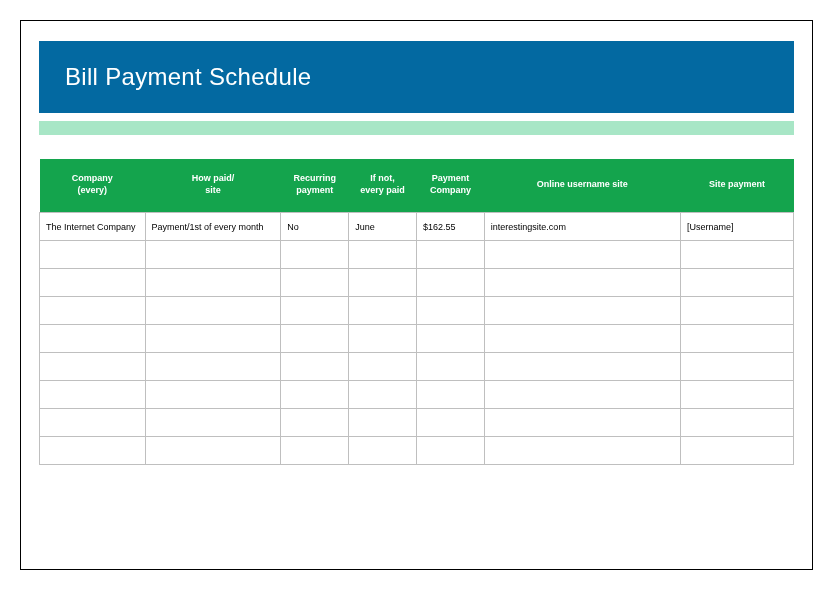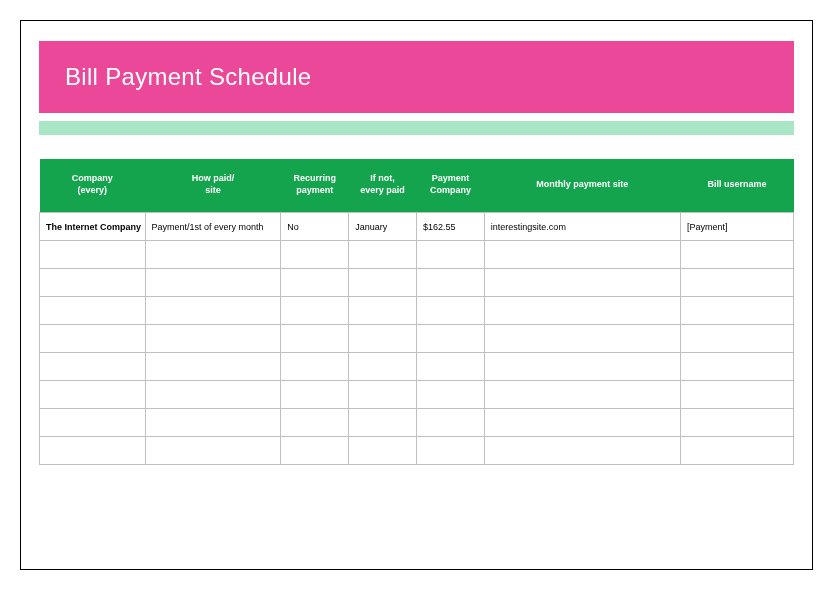--- a/index.html
+++ b/index.html
@@ -15,21 +15,21 @@
       padding: 20px;
     }
     .outer-frame {
       width: 100%;
       height: 100%;
       border: 1px solid #000;
       padding: 20px 18px;
       background: #fff;
     }
     .header-banner {
-      background: #ec4899;
+      background: #0369a1;
       padding: 22px 26px;
     }
     .header-title {
       color: #ffffff;
       font-size: 24px;
       font-weight: 300;
       letter-spacing: 0.3px;
     }
     .sub-banner {
       background: #a8e6c6;
@@ -61,22 +61,21 @@
       border: 1px solid #bfbfbf;
       font-size: 9px;
       padding: 6px 6px;
       height: 28px;
       color: #000;
       vertical-align: middle;
       overflow: hidden;
       white-space: nowrap;
     }
     .table tbody tr:first-child td:first-child {
-      font-weight: 700;
-      text-align: center;
+      font-weight: 400;
     }
     .col-company { width: 14%; }
     .col-howoften { width: 18%; }
     .col-recurring { width: 9%; }
     .col-lastpaid { width: 9%; }
     .col-amount { width: 9%; }
     .col-site { width: 26%; }
     .col-user { width: 15%; }
   </style>
 </head>
@@ -118,36 +117,36 @@
         </th>
         <th>
           <span>If not,</span><br>
           <span>every paid</span>
         </th>
         <th>
           <span>Payment</span><br>
           <span>Company</span>
         </th>
         <th>
-          <span>Monthly payment site</span>
-        </th>
-        <th>
-          <span>Bill username</span>
+          <span>Online username site</span>
+        </th>
+        <th>
+          <span>Site payment</span>
         </th>
       </tr>
     </thead>
     <tbody>
       <tr>
         <td>The Internet Company</td>
         <td>Payment/1st of every month</td>
         <td>No</td>
-        <td>January</td>
+        <td>June</td>
         <td>$162.55</td>
         <td>interestingsite.com</td>
-        <td>[Payment]</td>
+        <td>[Username]</td>
       </tr>
       <tr>
         <td></td>
         <td></td>
         <td></td>
         <td></td>
         <td></td>
         <td></td>
         <td></td>
       </tr>

